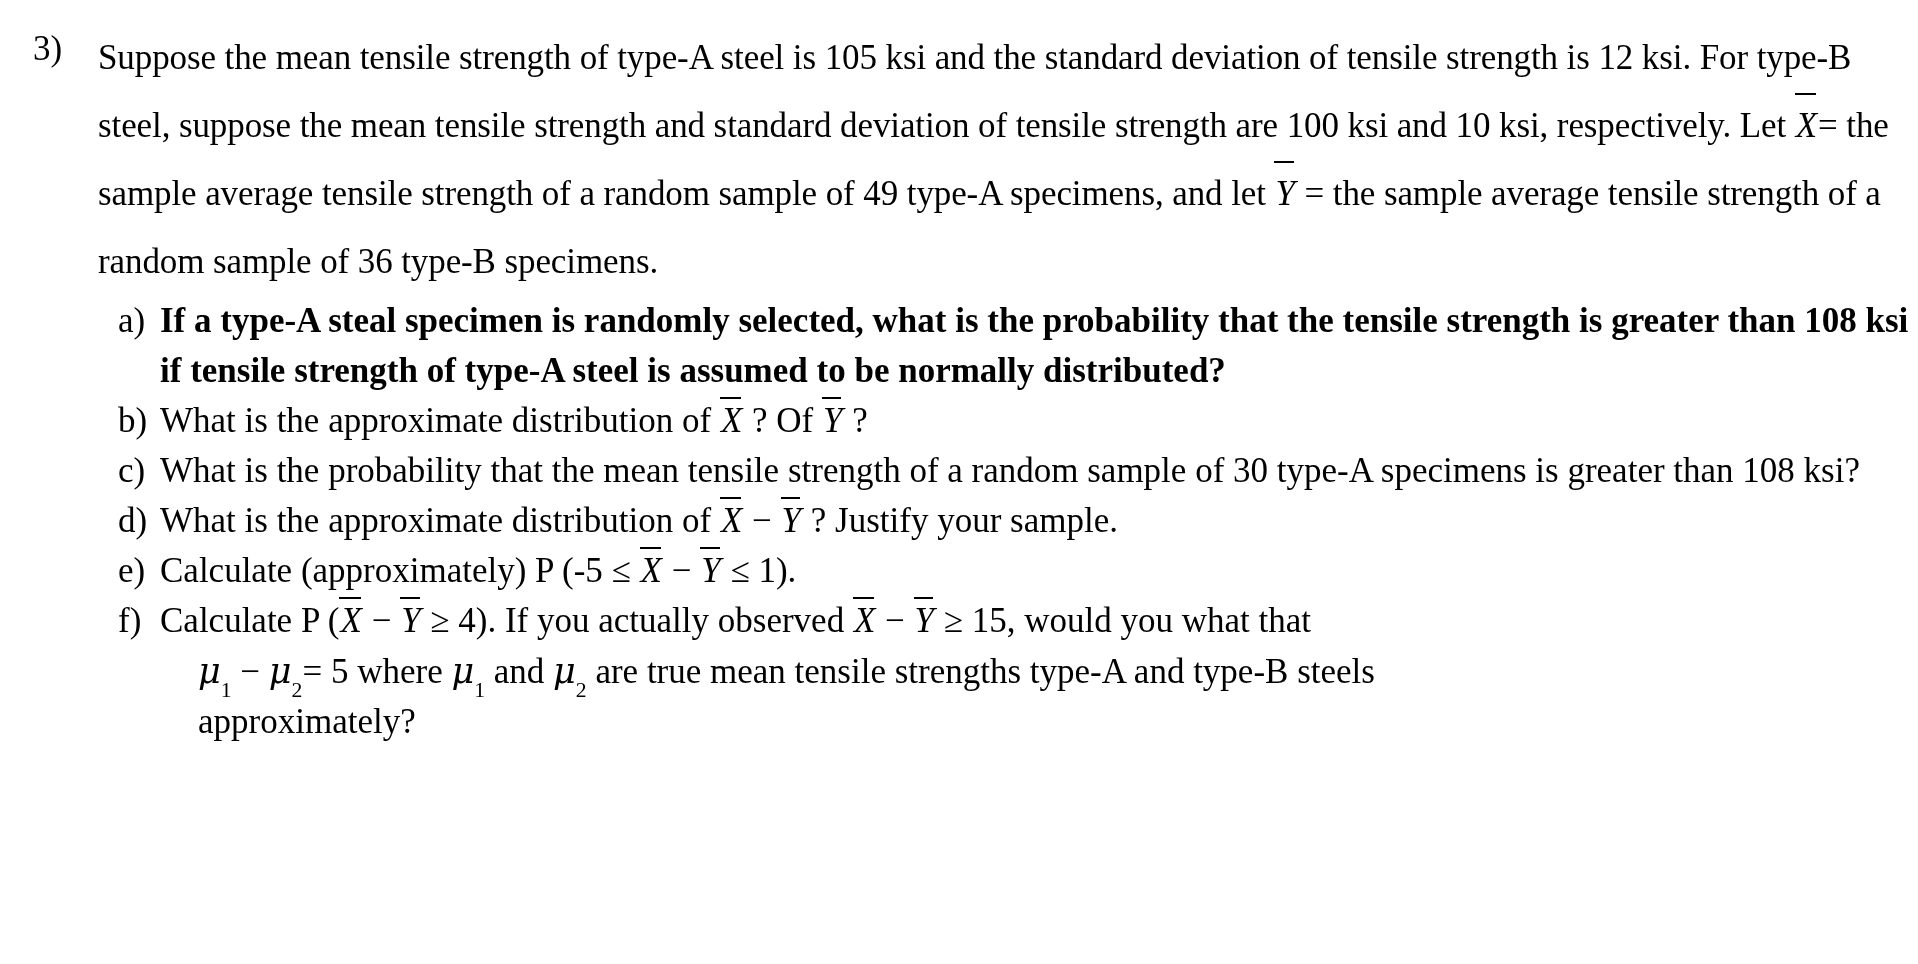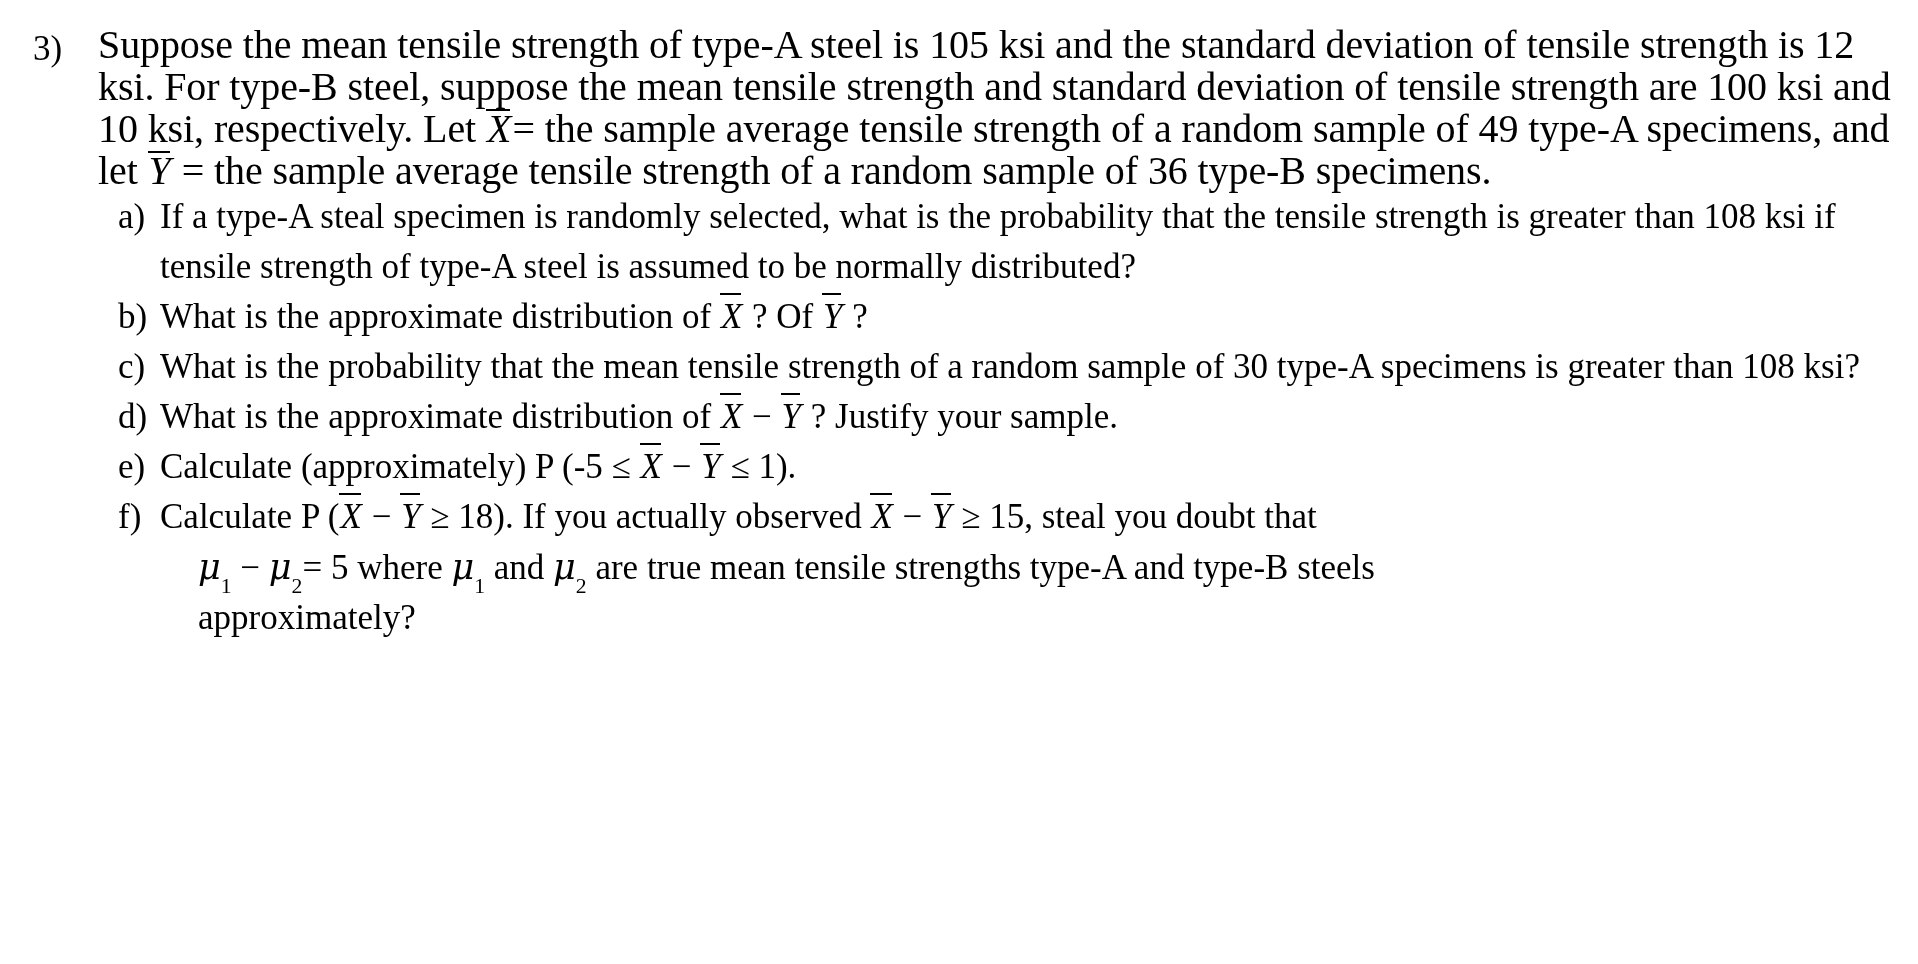--- a/index.html
+++ b/index.html
@@ -42,22 +42,22 @@
     flex: 0 0 98px;
     text-align: left;
     padding-left: 33px;
     box-sizing: border-box;
     font-size: 35px;
     line-height: 50px;
   }
 
   .prob-body {
     flex: 1 1 auto;
-    font-size: 40px;
-    line-height: 42px;
+    font-size: 35px;
+    line-height: 68px;
     letter-spacing: -0.1px;
   }
 
   .stem {
     width: 1392px;
   }
 
   
   .sublist {
     margin: 0;
@@ -74,21 +74,21 @@
     flex: 0 0 52px;
     width: 52px;
     padding-left: 20px;
     box-sizing: border-box;
     text-align: left;
   }
   .sub-text {
     flex: 1 1 auto;
     padding-left: 10px;
   }
-  .sub-a   { width: 1250px; }
+  .sub-a   { width: 1250px; font-weight: bold; }
   .sub-c   { width: 1290px; }
   .sub-f   { width: 1290px; }
 
   
   i.var {
     font-style: italic;
     font-family: "Liberation Serif", "DejaVu Serif", serif;
   }
   
   .bar {
@@ -163,21 +163,21 @@
       <li class="subitem">
         <span class="sub-label">e)</span>
         <span class="sub-text">
           <span>Calculate (approximately) P (-5 ≤ </span><span class="bar"><i class="var">X</i></span><span> − </span><span class="bar"><i class="var">Y</i></span><span> ≤ 1).</span>
         </span>
       </li>
 
       <li class="subitem">
         <span class="sub-label">f)</span>
         <span class="sub-text sub-f">
-          <span>Calculate P (</span><span class="bar"><i class="var">X</i></span><span> − </span><span class="bar"><i class="var">Y</i></span><span> ≥ 18). If you actually observed </span><span class="bar"><i class="var">X</i></span><span> − </span><span class="bar"><i class="var">Y</i></span><span> ≥ 15, steal you doubt that</span>
+          <span>Calculate P (</span><span class="bar"><i class="var">X</i></span><span> − </span><span class="bar"><i class="var">Y</i></span><span> ≥ 4). If you actually observed </span><span class="bar"><i class="var">X</i></span><span> − </span><span class="bar"><i class="var">Y</i></span><span> ≥ 15, would you what that</span>
           <br>
           <span style="display:inline-block;width:38px;"></span><span class="mu"><span>μ</span><sub class="sb">1</sub></span><span> − </span><span class="mu"><span>μ</span><sub class="sb">2</sub></span><span>= 5 where </span><span class="mu"><span>μ</span><sub class="sb">1</sub></span><span class="nbsp2">  and  </span><span class="mu"><span>μ</span><sub class="sb">2</sub></span><span> are true mean tensile strengths  type-A and type-B steels</span>
           <br>
           <span style="display:inline-block;width:38px;"></span><span>approximately?</span>
         </span>
       </li>
 
     </ul>
   </div>
 </div>

